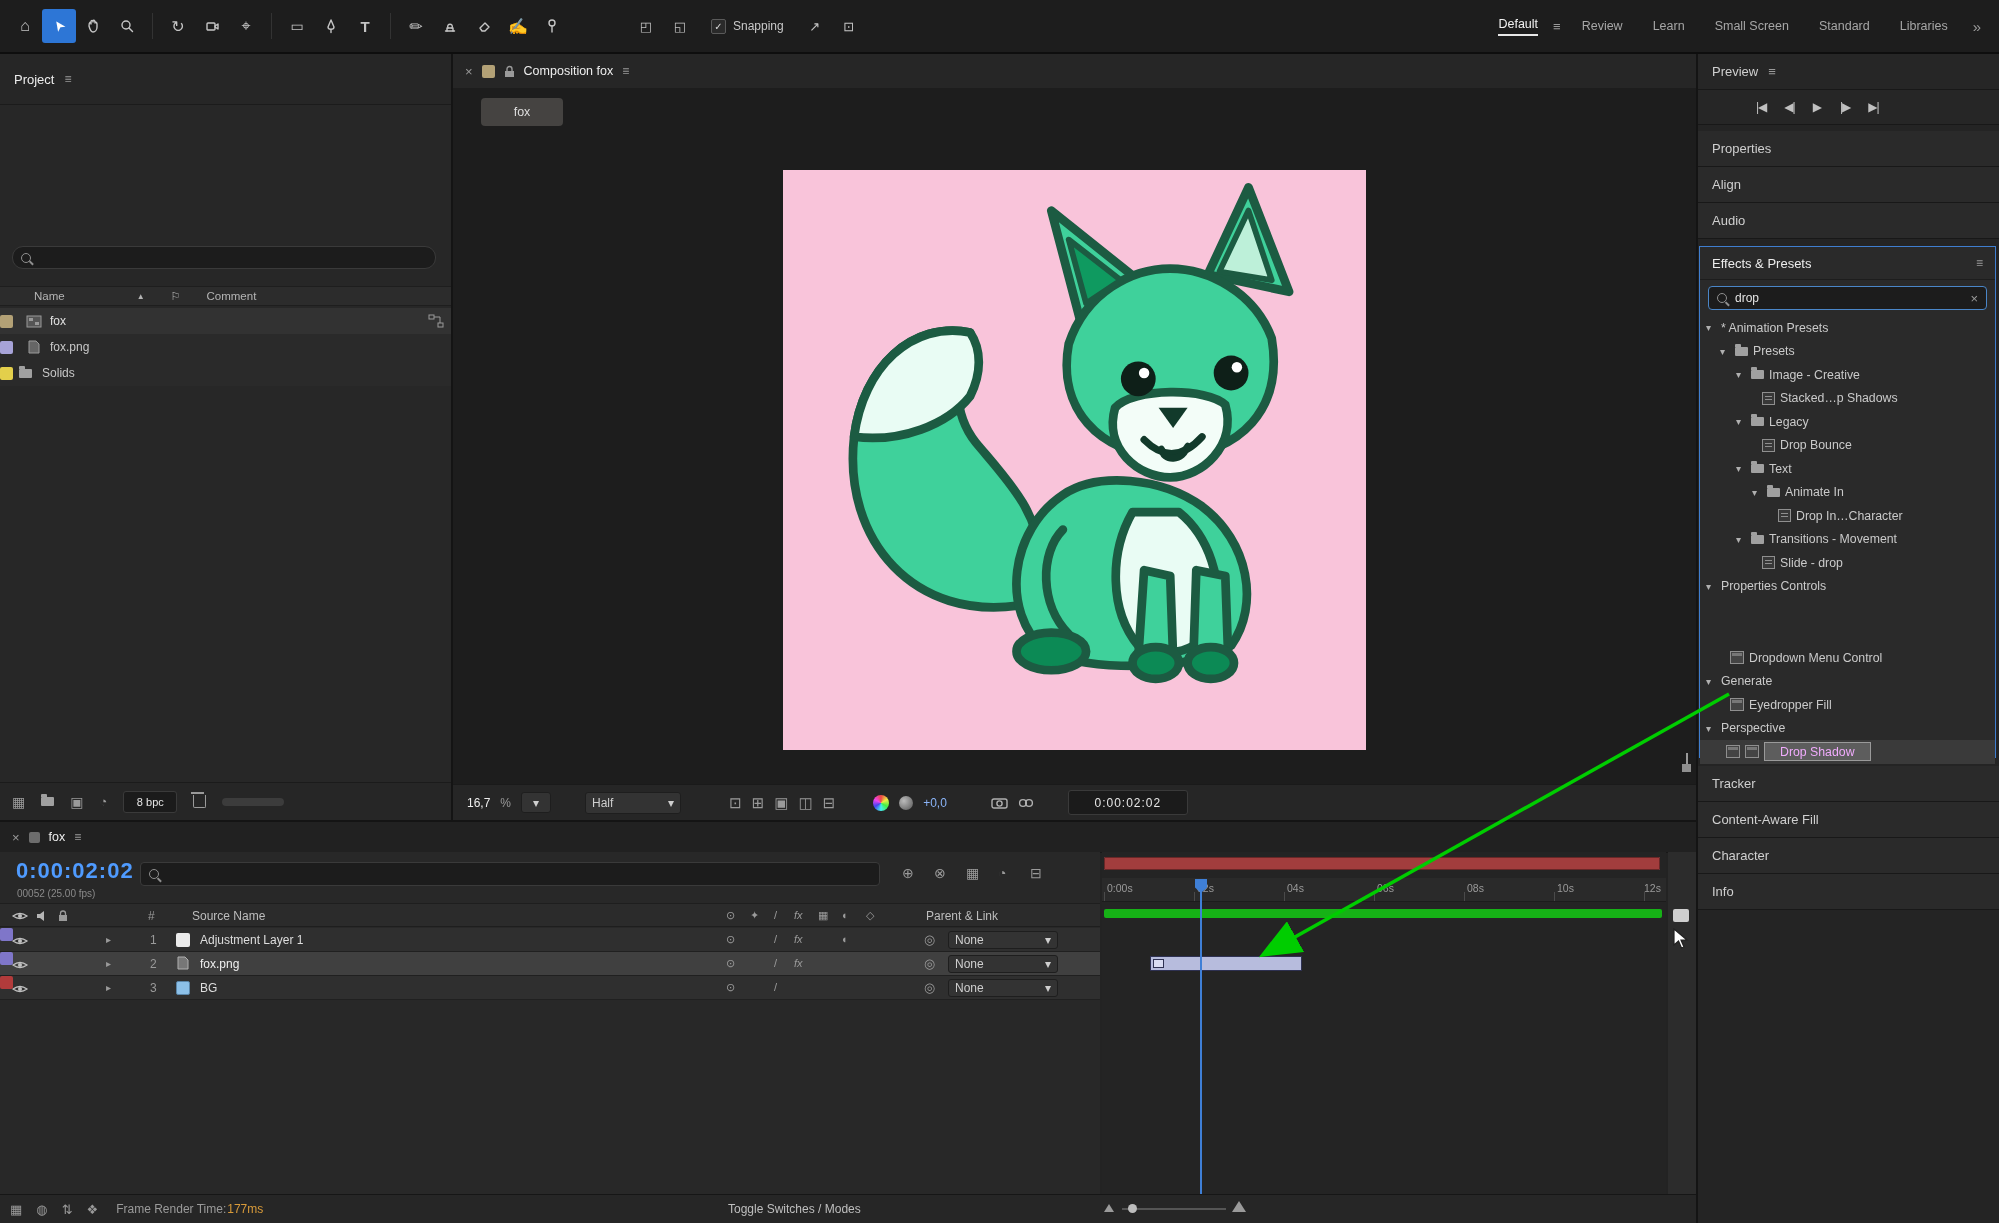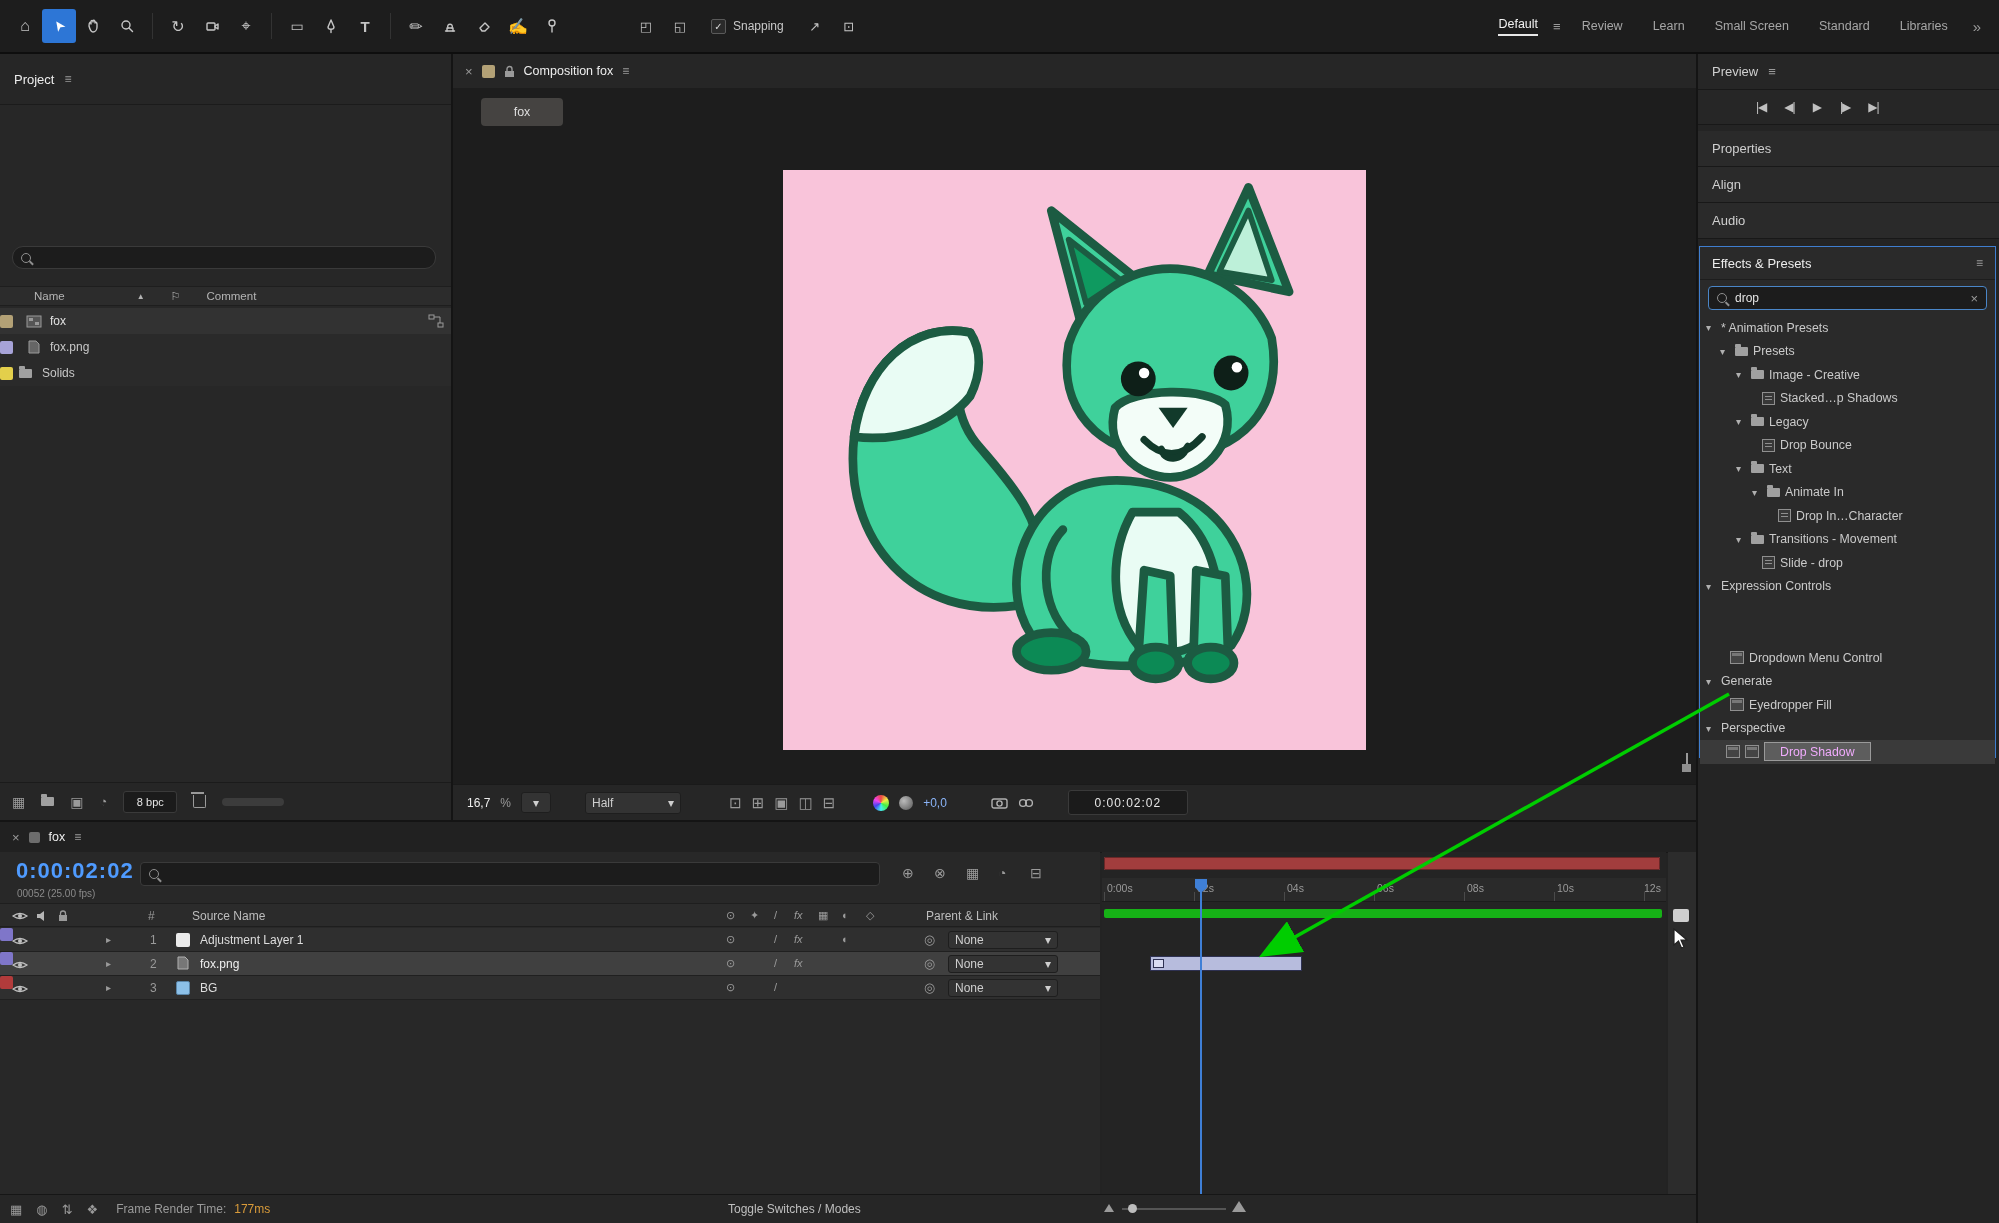--- a/index.html
+++ b/index.html
@@ -367,21 +367,21 @@
           <span class="chev">▾</span>
           <span class="folder-ico"></span>
           <span>Transitions - Movement</span>
         </div>
         <div class="tree-row" style="padding-left:62px;">
           <span class="preset-ico"></span>
           <span>Slide - drop</span>
         </div>
         <div class="tree-row" style="padding-left:6px;">
           <span class="chev">▾</span>
-          <span>Expression Controls</span>
+          <span>Properties Controls</span>
         </div>
         <div class="tree-row" style="padding-left:30px;margin-top:48px;">
           <span class="fx-ico"></span>
           <span>Dropdown Menu Control</span>
         </div>
         <div class="tree-row" style="padding-left:6px;">
           <span class="chev">▾</span>
           <span>Generate</span>
         </div>
         <div class="tree-row" style="padding-left:30px;">
@@ -394,20 +394,34 @@
         </div>
         <div class="tree-row" style="padding-left:26px;background:#3a3a3a;">
           <span class="fx-ico"></span>
           <span class="fx-ico"></span>
           <span class="sel-label">Drop Shadow</span>
         </div>
       </div>
       <span class="newpreset abs" style="right:14px;bottom:10px;"></span>
     </div>
 
+    <div class="abs" style="left:0;top:712px;width:301px;">
+      <div class="rp-row">
+          <span>Tracker</span>
+        </div>
+      <div class="rp-row">
+          <span>Content-Aware Fill</span>
+        </div>
+      <div class="rp-row">
+          <span>Character</span>
+        </div>
+      <div class="rp-row">
+          <span>Info</span>
+        </div>
+    </div>
   </div>
 
   <div class="abs" style="left:0;top:822px;width:1696px;height:372px;background:#232323;">
 
     <div style="height:30px;background:#212121;border-bottom:1px solid #181818;display:flex;align-items:center;gap:9px;padding:0 12px;">
       <span class="dim" style="font-size:13px;">×</span>
       <span class="chip" style="background:#6d6d6d;width:11px;height:11px;"></span>
       <span class="white" style="font-size:12.5px;">fox</span>
       <span class="dim">≡</span>
     </div>
@@ -550,21 +564,21 @@
       <span class="abs" style="left:5px;top:57px;width:16px;height:13px;background:#cfcfcf;border-radius:2px;"></span>
     </div>
   </div>
 
   <div class="abs" style="left:0;top:1194px;width:1696px;height:29px;background:#262626;border-top:1px solid #161616;display:flex;align-items:center;box-sizing:border-box;padding:0 10px;">
     <span class="dim" style="font-size:13px;margin-right:14px;">▦</span>
     <span class="dim" style="font-size:13px;margin-right:14px;">◍</span>
     <span class="dim" style="font-size:13px;margin-right:14px;">⇅</span>
     <span class="dim" style="font-size:13px;margin-right:18px;">❖</span>
     <span class="dim">Frame Render Time:</span>
-    <span style="color:#d99b3a;margin-left:8px;">177ms</span>
+    <span style="color:#d99b3a;margin-left:1px;">177ms</span>
     <span class="abs" style="left:728px;color:#bfbfbf;">Toggle Switches / Modes</span>
 
     <span class="abs" style="left:1104px;top:9px;width:0;height:0;border-left:5px solid transparent;border-right:5px solid transparent;border-bottom:8px solid #9a9a9a;"></span>
     <span class="abs" style="left:1122px;top:13px;width:104px;height:2px;background:#555;"></span>
     <span class="abs" style="left:1128px;top:9px;width:9px;height:9px;background:#bdbdbd;border-radius:50%;"></span>
     <span class="abs" style="left:1232px;top:6px;width:0;height:0;border-left:7px solid transparent;border-right:7px solid transparent;border-bottom:11px solid #9a9a9a;"></span>
   </div>
 
   <svg class="abs" style="left:0;top:0;z-index:60;pointer-events:none;" width="1999" height="1223">
     <defs>

